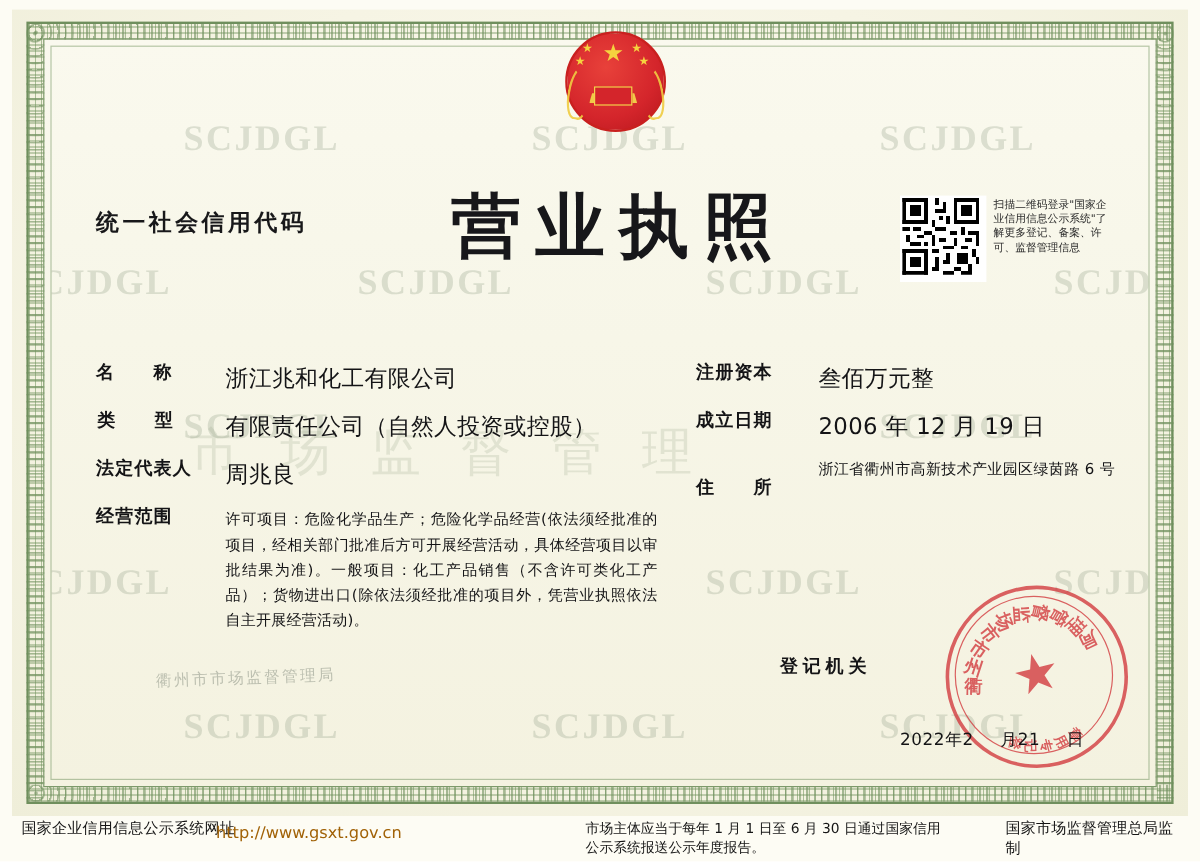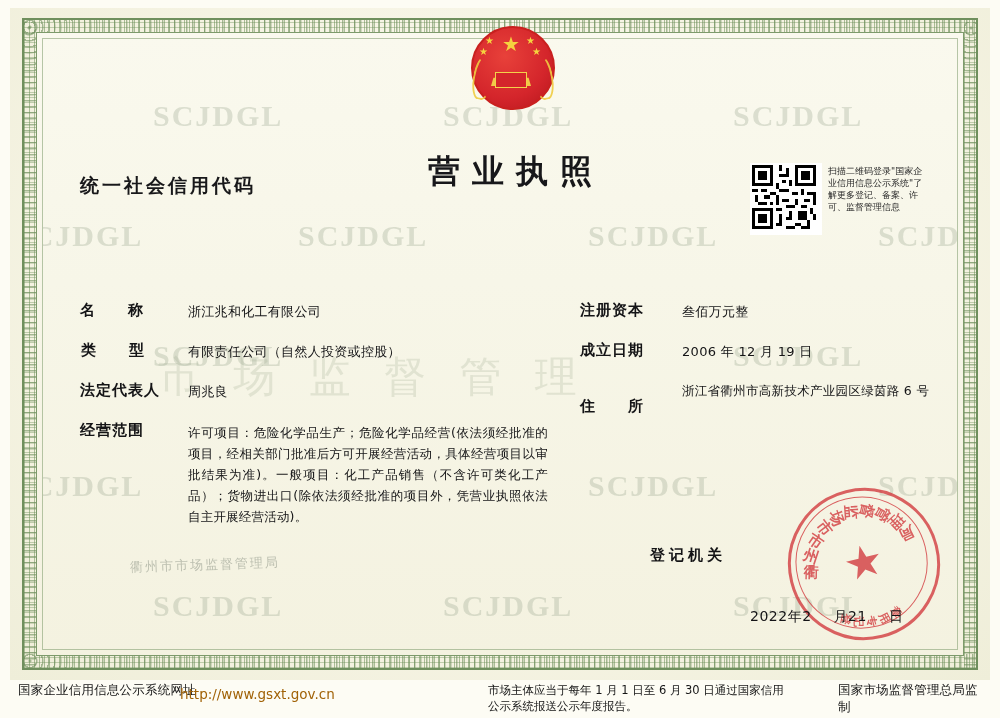--- a/index.html
+++ b/index.html
@@ -173,21 +173,21 @@
 
   
   .title {
     position: absolute;
     left: 330px;
     top: 142px;
     width: 340px;
     text-align: center;
     font-family: "DejaVu Sans", sans-serif;
     font-weight: bold;
-    font-size: 32px;
+    font-size: 58px;
     letter-spacing: 12px;
     color: #17171a;
     text-indent: 12px;
   }
   .subtitle {
     position: absolute;
     left: 330px;
     top: 212px;
     width: 340px;
     text-align: center;
@@ -242,21 +242,21 @@
   .field-label {
     position: absolute;
     font-size: 15px;
     font-weight: bold;
     color: #141416;
     letter-spacing: 1px;
     white-space: nowrap;
   }
   .field-value {
     position: absolute;
-    font-size: 13px;
+    font-size: 19px;
     color: #141416;
     letter-spacing: 0.3px;
     white-space: nowrap;
   }
 
   .scope-value {
     position: absolute;
     left: 178px;
     top: 414px;
     width: 360px;

